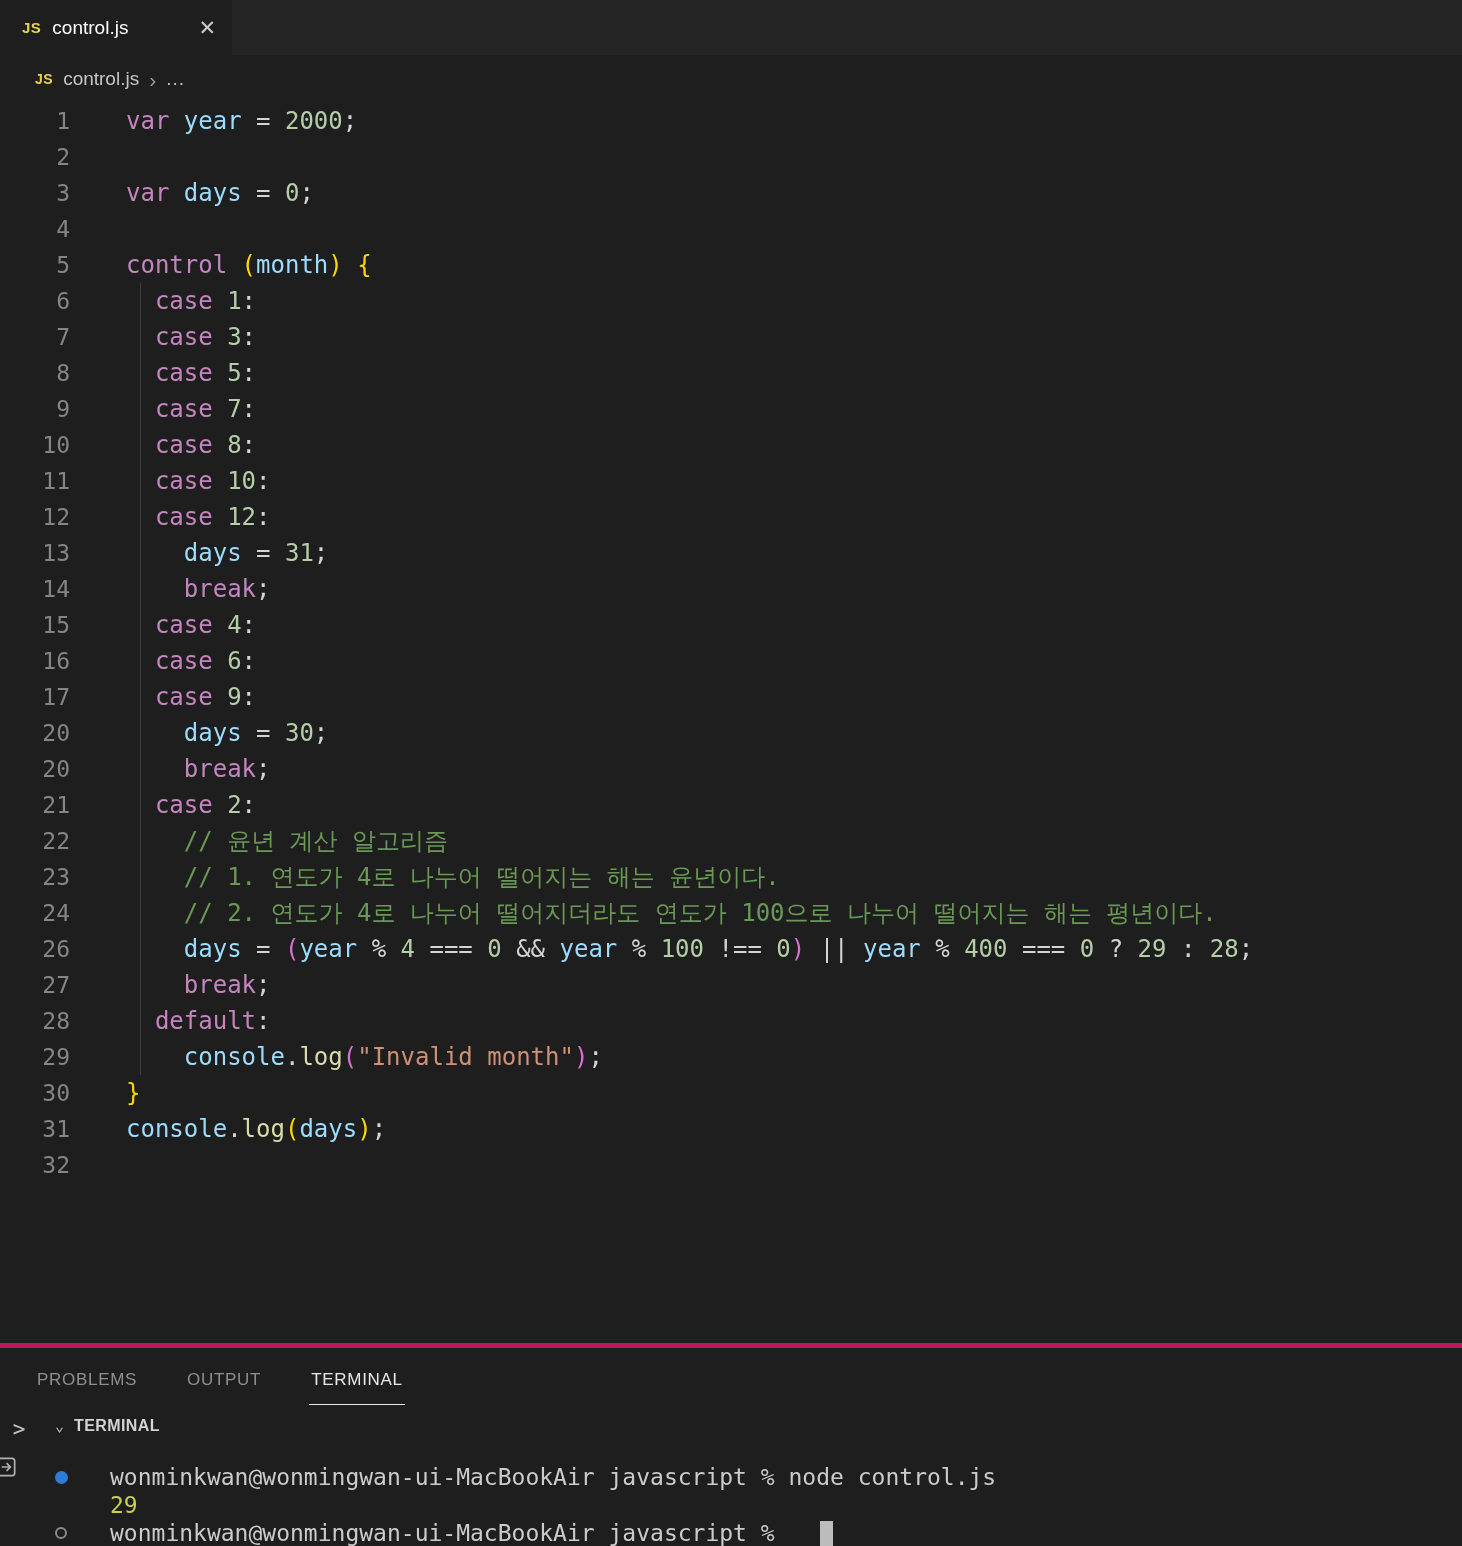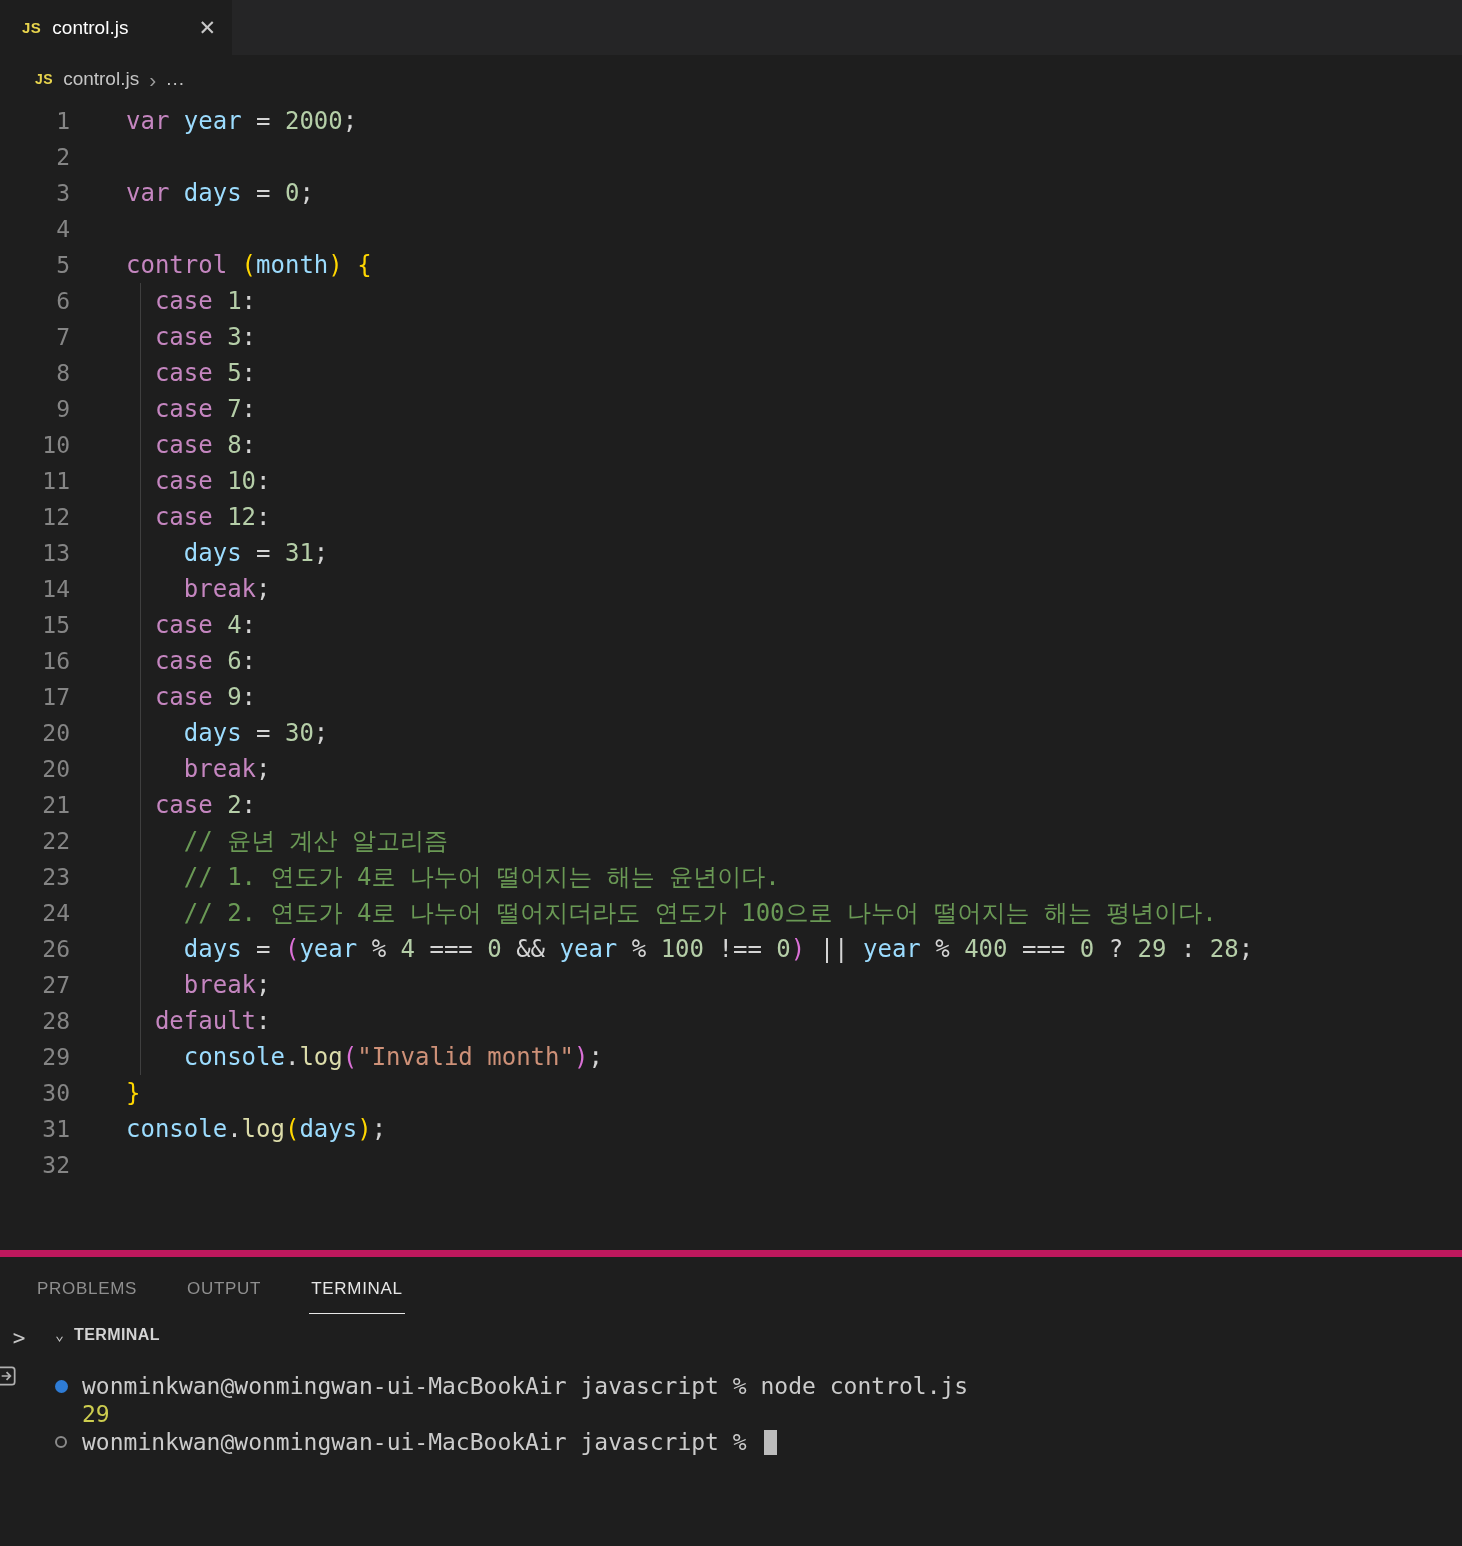--- a/index.html
+++ b/index.html
@@ -40,35 +40,35 @@
   .tk-o{color:var(--tk-o);}
   .tk-c{color:var(--tk-c);}
   .tk-s{color:var(--tk-s);}
   .tk-f{color:var(--tk-f);}
   .tk-b1{color:var(--tk-b1);}
   .tk-b2{color:var(--tk-b2);}
   .tk-t{color:var(--tk-t);}
   .tk-y{color:var(--tk-y);}
 
   
-  .panel{height:296px;flex-shrink:0;border-top:7px solid #be185d;box-sizing:border-box;display:flex;flex-direction:column;}
+  .panel{height:203px;flex-shrink:0;border-top:5px solid #be185d;box-sizing:border-box;display:flex;flex-direction:column;}
   .panel-tabs{height:57px;display:flex;align-items:flex-end;padding-left:35px;gap:46px;flex-shrink:0;}
   .ptab{color:#8f8f8f;font-size:17px;letter-spacing:0.7px;padding:0 2px 15px;cursor:pointer;}
   .ptab.active{color:#e7e7e7;border-bottom:1px solid #e7e7e7;padding-bottom:14px;}
   .panel-body{flex:1;display:flex;min-height:0;}
   .side-strip{width:38px;flex-shrink:0;display:flex;flex-direction:column;align-items:center;padding-top:14px;gap:14px;}
   .strip-chevron{color:#c5c5c5;font-size:21px;font-family:"DejaVu Sans Mono",monospace;cursor:pointer;line-height:1;}
   .launch-icon{position:relative;left:-13px;cursor:pointer;}
 
   .terminal-main{flex:1;padding-left:17px;font-family:"DejaVu Sans Mono","Liberation Mono",monospace;font-size:23px;color:#cccccc;min-width:0;}
   .terminal-header{display:flex;align-items:center;gap:10px;margin-top:12px;}
   .th-chevron{color:#c5c5c5;font-size:15px;cursor:pointer;}
   .th-label{font-size:16px;font-weight:700;color:#d4d4d4;letter-spacing:0.4px;font-family:"Liberation Sans",sans-serif;}
   #terminal-lines{margin-top:28px;}
-  .term-line{display:flex;align-items:center;height:28px;line-height:28px;}
+  .term-line{display:flex;align-items:center;height:28px;line-height:28px;gap:28px;}
   .deco{width:27px;flex-shrink:0;display:flex;align-items:center;}
   .deco .dot{width:13px;height:13px;border-radius:50%;background:var(--accent-blue);}
   .deco .ring{width:12px;height:12px;border-radius:50%;border:2px solid #8a8a8a;box-sizing:border-box;}
   .term-text{white-space:pre;}
   .cursor{display:inline-block;width:13px;height:25px;background:#bcbcbc;vertical-align:middle;margin-left:3px;}
 </style>
 </head>
 <body>
 
 <div class="app">

